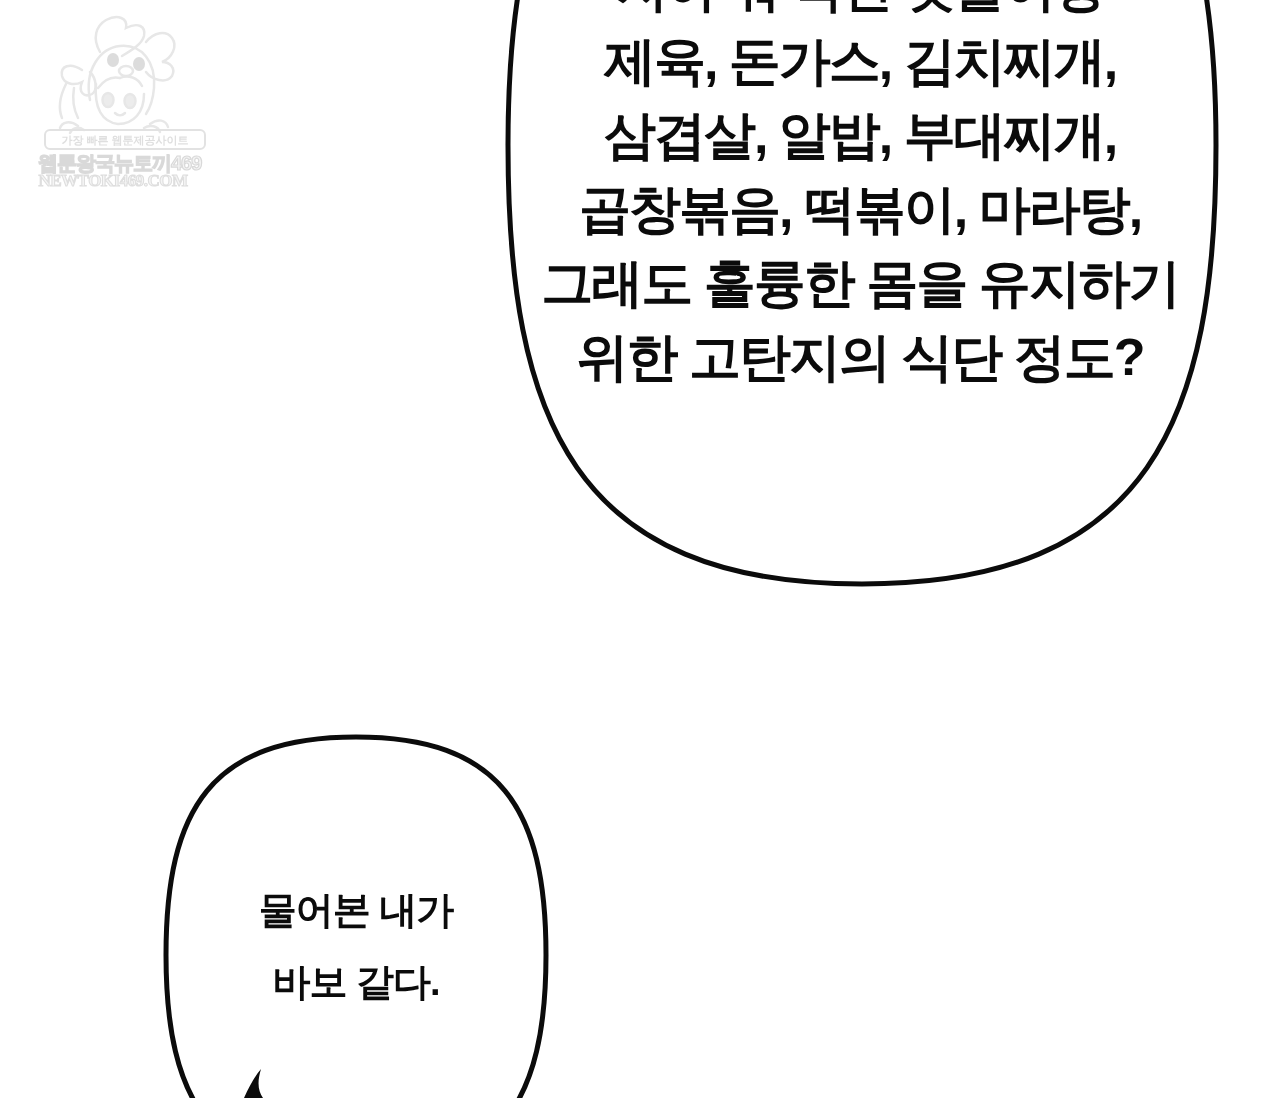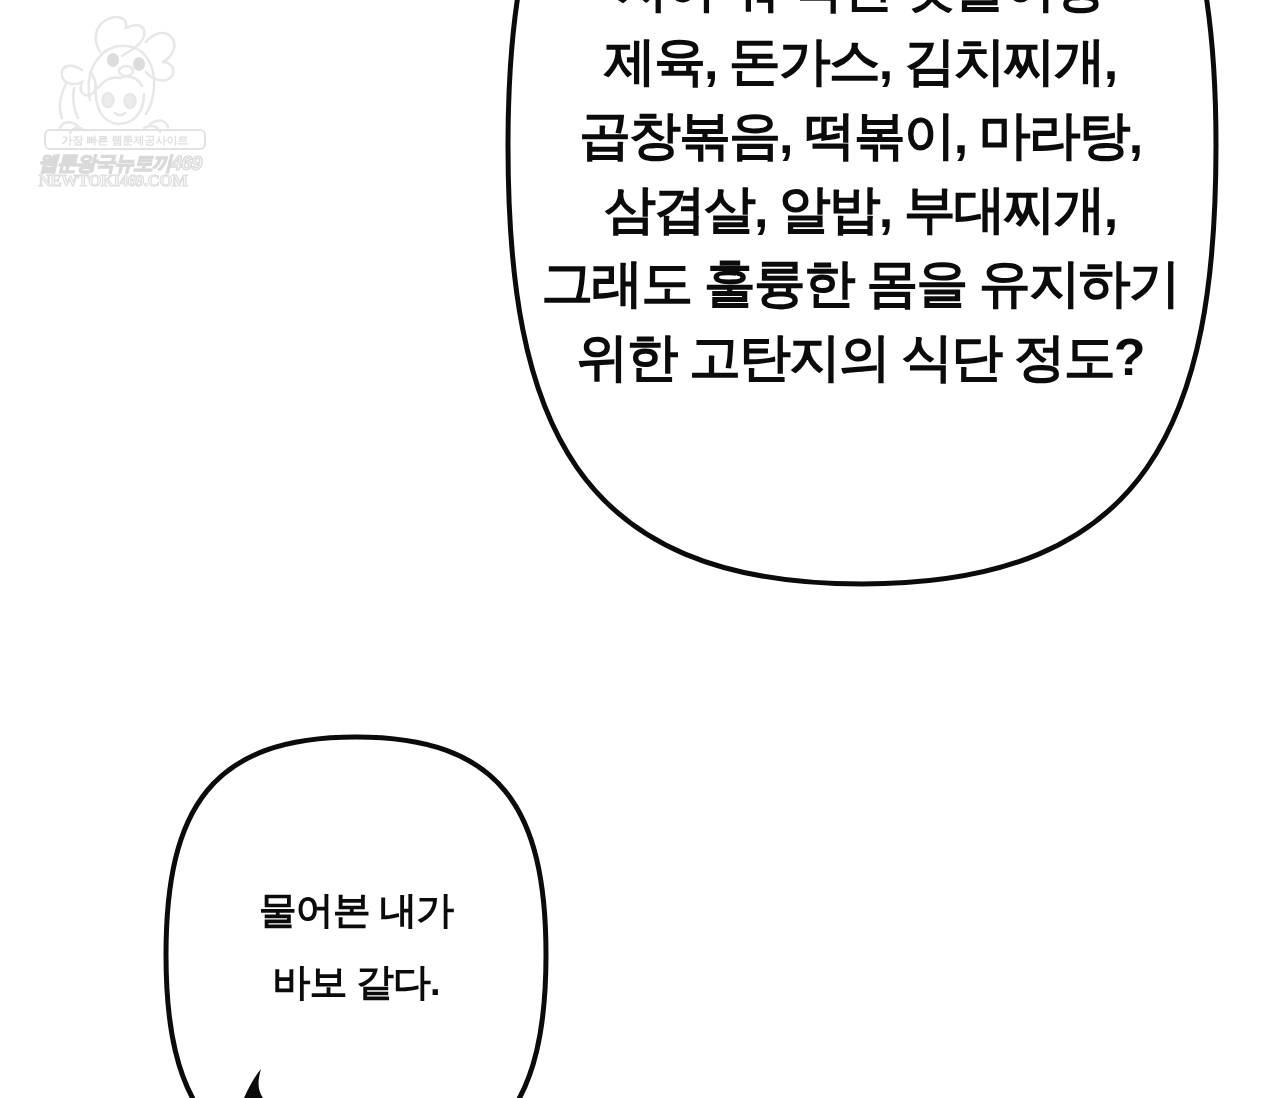--- a/index.html
+++ b/index.html
@@ -63,21 +63,20 @@
     position: absolute;
     left: 38px; top: 150px;
     width: 150px;
     text-align: center;
     font-size: 20px;
     font-weight: 800;
     letter-spacing: -1px;
     color: #f4f4f4;
     -webkit-text-stroke: 1.2px #d9d9d9;
     white-space: nowrap;
-    font-style: italic;
   }
   .wm-domain {
     position: absolute;
     left: 38px; top: 171px;
     width: 150px;
     text-align: center;
     font-family: "Liberation Serif", serif;
     font-size: 17px;
     font-weight: 700;
     color: #f5f5f5;
@@ -136,22 +135,22 @@
 
   <div class="wm-badge">
     <span>가장 빠른 웹툰제공사이트</span>
   </div>
   <div class="wm-site">웹툰왕국뉴토끼469</div>
   <div class="wm-domain">NEWTOKI469.COM</div>
 
   <div class="bubble-text top">
     <div class="line">저야 뭐 먹던 것들이랑</div>
     <div class="line">제육, 돈가스, 김치찌개,</div>
+    <div class="line">삼겹살, 알밥, 부대찌개,</div>
     <div class="line">곱창볶음, 떡볶이, 마라탕,</div>
-    <div class="line">삼겹살, 알밥, 부대찌개,</div>
     <div class="line">그래도 훌륭한 몸을 유지하기</div>
     <div class="line">위한 고탄지의 식단 정도?</div>
   </div>
 
   <div class="bubble-text bottom">
     <div class="line">물어본 내가</div>
     <div class="line">바보 같다.</div>
   </div>
 
 </div>

